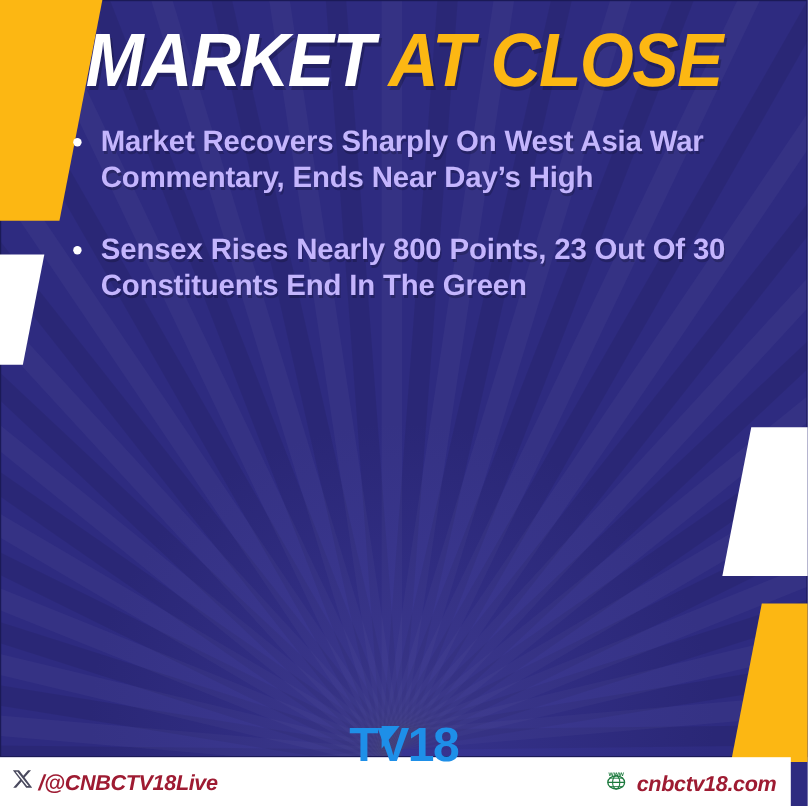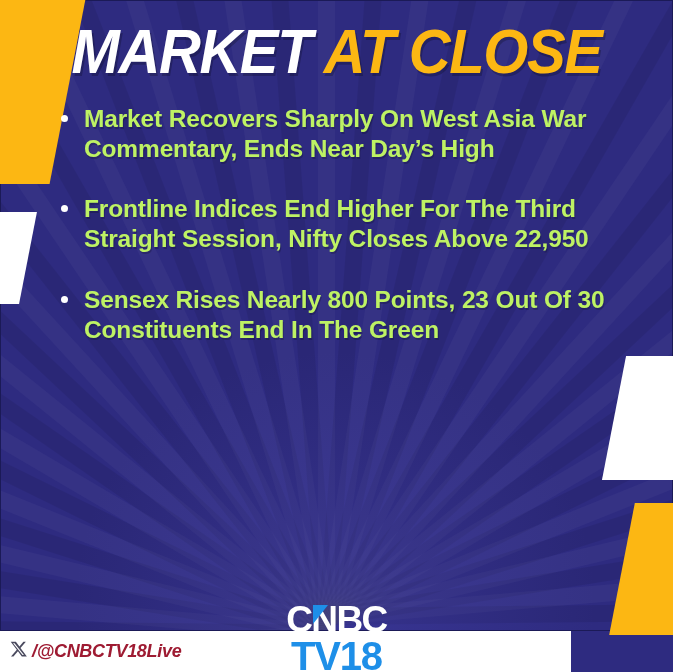--- a/index.html
+++ b/index.html
@@ -113,21 +113,21 @@
   .bullets {
     position: absolute;
     left: 52px;
     top: 104px;
     width: 600px;
   }
   .bullet {
     position: relative;
     padding-left: 32px;
     margin-bottom: 30px;
-    color: #bef264;
+    color: #c4b5fd;
     font-size: 24.5px;
     font-weight: bold;
     line-height: 1.23;
     letter-spacing: -0.15px;
     text-shadow: 1px 2px 0 rgba(0,0,0,0.20);
   }
   .bullet .dot {
     position: absolute;
     left: 9px;
     top: 11px;
@@ -171,21 +171,21 @@
     font-size: 40px;
     font-weight: bold;
     letter-spacing: -1.2px;
     line-height: 1.0;
   }
 
   
   .footer {
     position: absolute;
     left: 0; top: 631px;
-    width: 571px; height: 41px;
+    width: 659px; height: 41px;
     background: #ffffff;
   }
   .footer-left {
     position: absolute;
     left: 10px; top: 10px;
     display: flex;
     align-items: center;
     gap: 5px;
   }
   .footer-right {
@@ -271,40 +271,48 @@
     <span class="y">AT CLOSE</span>
   </div>
 
   <div class="bullets">
     <div class="bullet">
       <span class="dot"></span>
       <span class="txt">Market Recovers Sharply On West Asia War Commentary, Ends Near Day’s High</span>
     </div>
     <div class="bullet">
       <span class="dot"></span>
-      <span class="txt">Frontline Indices End Higher For The Third Straight Session, Nifty Closes Above 22,950</span>
-    </div>
-    <div class="bullet">
-      <span class="dot"></span>
       <span class="txt">Sensex Rises Nearly 800 Points, 23 Out Of 30 Constituents End In The Green</span>
     </div>
   </div>
 
   <div class="cnbc-wrap">
     <div class="cnbc-word">
-      <span>CNBC</span>
       <span class="cnbc-peacock"></span>
       <span class="tv18-word">TV18</span>
     </div>
   </div>
 
   <div class="footer">
     <div class="footer-left">
       <span class="x-icon">
         <svg width="17" height="17" viewBox="0 0 24 24" aria-hidden="true">
           <path fill="#4a4a5e" d="M18.9 1.2h3.5l-7.6 8.7 9 11.9h-7.1l-5.5-7.3-6.3 7.3H1.4l8.2-9.4L1 1.2h7.3l5 6.6 5.6-6.6zm-1.2 18.5h1.9L6.4 3.1H4.3l13.4 16.6z"></path>
         </svg>
       </span>
       <span class="handle">/@CNBCTV18Live</span>
     </div>
+    <div class="footer-right">
+      <span class="www-icon">
+        <svg width="21" height="19" viewBox="0 0 42 38" aria-hidden="true">
+          <ellipse cx="21" cy="22" rx="14" ry="11" fill="none" stroke="#1d7a3e" stroke-width="2.2"></ellipse>
+          <ellipse cx="21" cy="22" rx="6" ry="11" fill="none" stroke="#1d7a3e" stroke-width="1.8"></ellipse>
+          <line x1="7" y1="22" x2="35" y2="22" stroke="#1d7a3e" stroke-width="1.8"></line>
+          <line x1="9" y1="15" x2="33" y2="15" stroke="#1d7a3e" stroke-width="1.5"></line>
+          <line x1="9" y1="29" x2="33" y2="29" stroke="#1d7a3e" stroke-width="1.5"></line>
+          <text x="21" y="11" font-family="'Liberation Sans', sans-serif" font-size="11" font-weight="bold" fill="#1d7a3e" text-anchor="middle">www</text>
+        </svg>
+      </span>
+      <span class="site">cnbctv18.com</span>
+    </div>
   </div>
 
 </div>
 
 </body></html>

